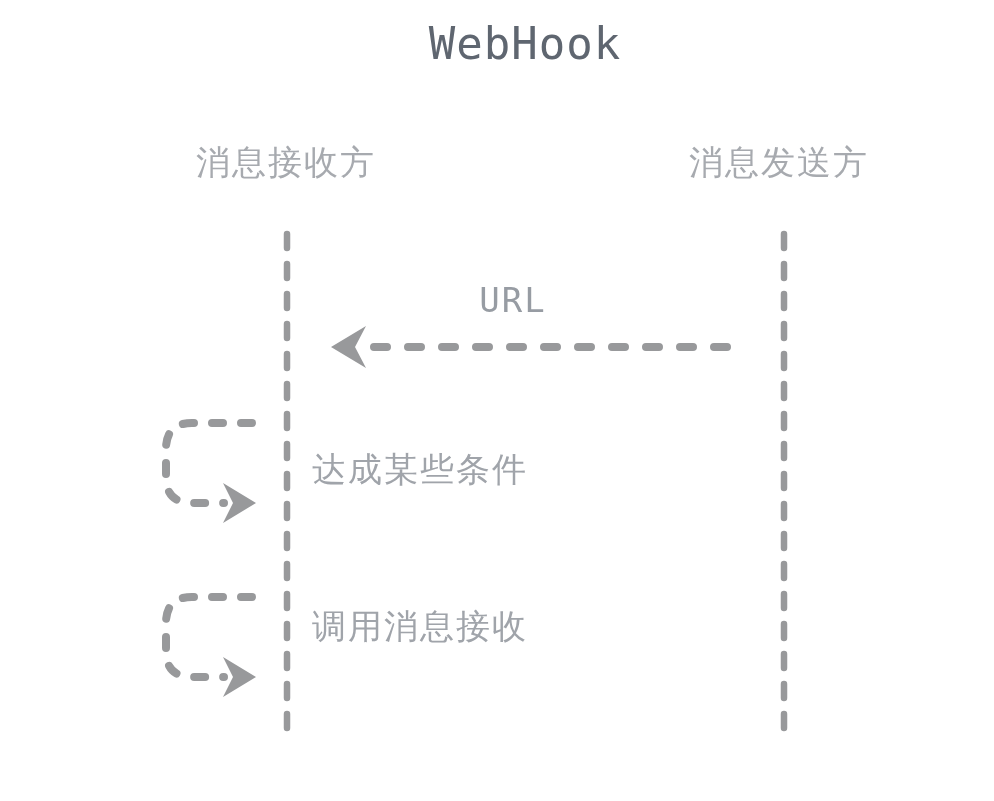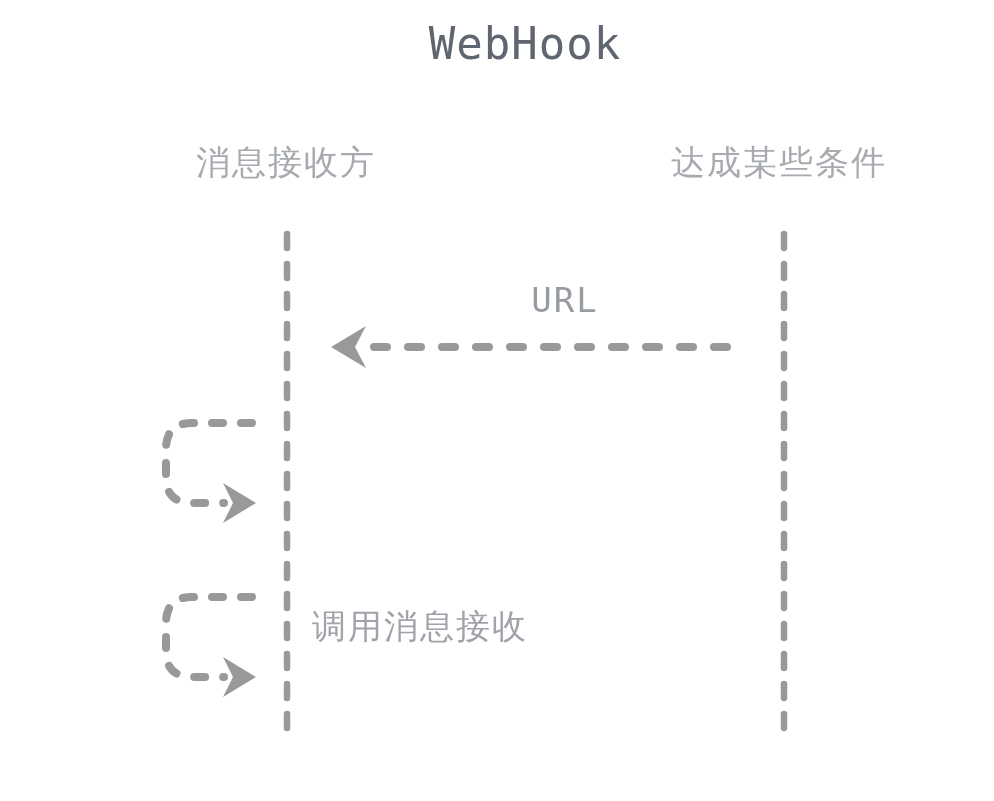--- a/index.html
+++ b/index.html
@@ -46,21 +46,21 @@
   }
   .participant.sender   { left: 286px; }
   .participant.receiver { left: 779px; }
   .msg-label {
     position: absolute;
     color: #a0a4aa;
     font-size: 34px;
     white-space: nowrap;
   }
   .url-label {
-    left: 565px;
+    left: 513px;
     top: 280px;
     transform: translateX(-50%);
     font-family: "DejaVu Sans Mono", "DejaVu Sans", monospace;
     letter-spacing: 2px;
     color: #979ca3;
   }
   .condition-label {
     left: 312px;
     top: 447px;
     letter-spacing: 2px;
@@ -79,21 +79,21 @@
 </style>
 </head>
 <body>
 
 <div class="canvas">
 
   <h1 class="title">WebHook</h1>
 
   <div class="participant sender">消息接收方</div>
 
-  <div class="participant receiver">达成某些条件</div>
+  <div class="participant receiver">消息发送方</div>
 
   <svg class="diagram-svg" viewBox="0 0 994 801" xmlns="http://www.w3.org/2000/svg">
     <g stroke="#98999b" fill="none" stroke-linecap="round">
 
       <line x1="287" y1="234" x2="287" y2="744" stroke-width="6.5" stroke-dasharray="14 16"></line>
 
       <line x1="784" y1="234" x2="784" y2="744" stroke-width="6.5" stroke-dasharray="14 16"></line>
 
       <line x1="374" y1="347" x2="745" y2="347" stroke-width="8" stroke-dasharray="13 21"></line>
 
@@ -106,19 +106,20 @@
       <path d="M331 347 L366 326 L355 347 L366 368 Z"></path>
 
       <path d="M256 503 L223 483 L233 503 L223 523 Z"></path>
 
       <path d="M256 677 L223 657 L233 677 L223 697 Z"></path>
     </g>
   </svg>
 
   <div class="msg-label url-label">URL</div>
 
+  <div class="msg-label condition-label">达成某些条件</div>
 
   <div class="msg-label callback-label">
     <span>调用消息接收</span>
     <br>
   </div>
 
 </div>
 
 </body></html>

